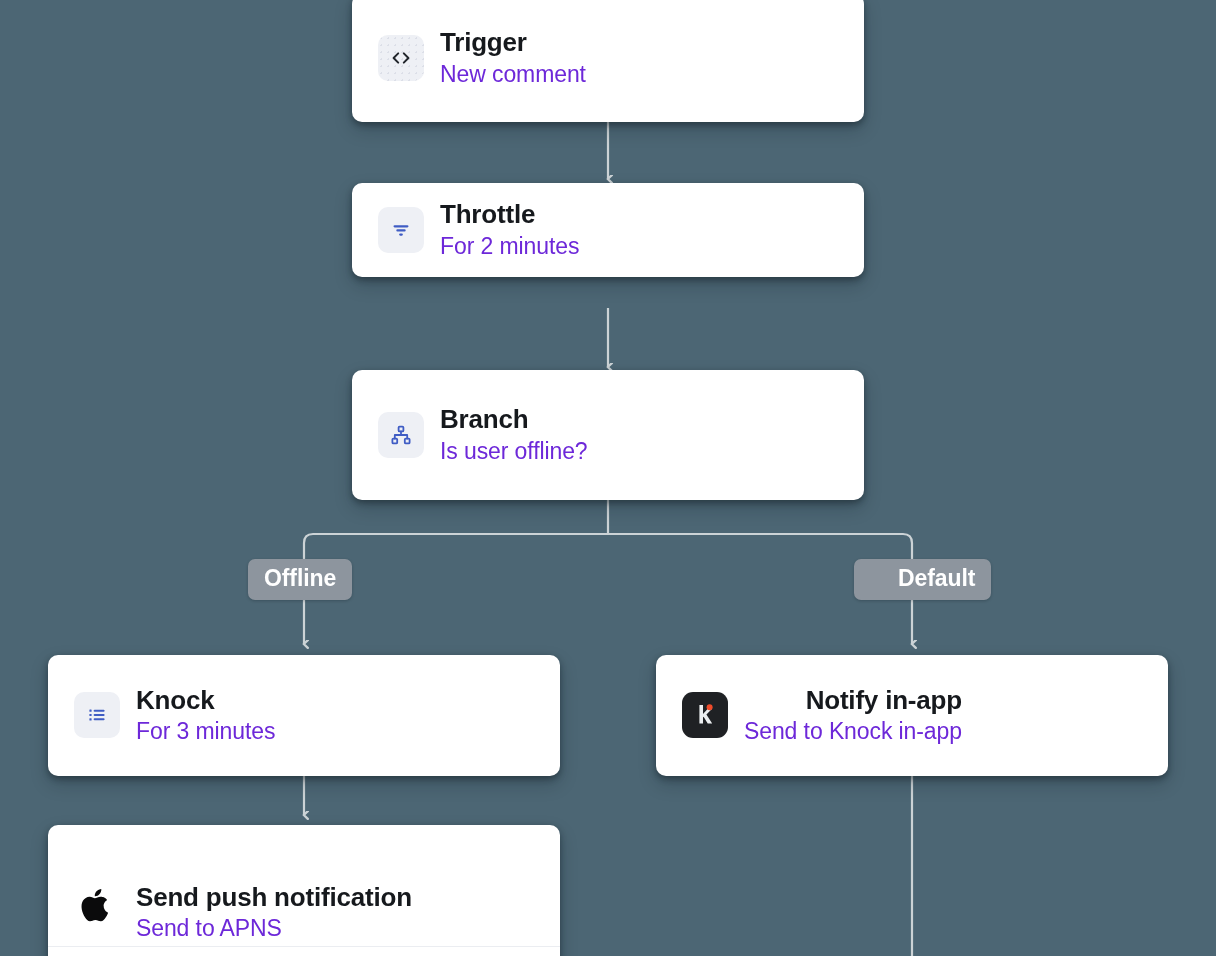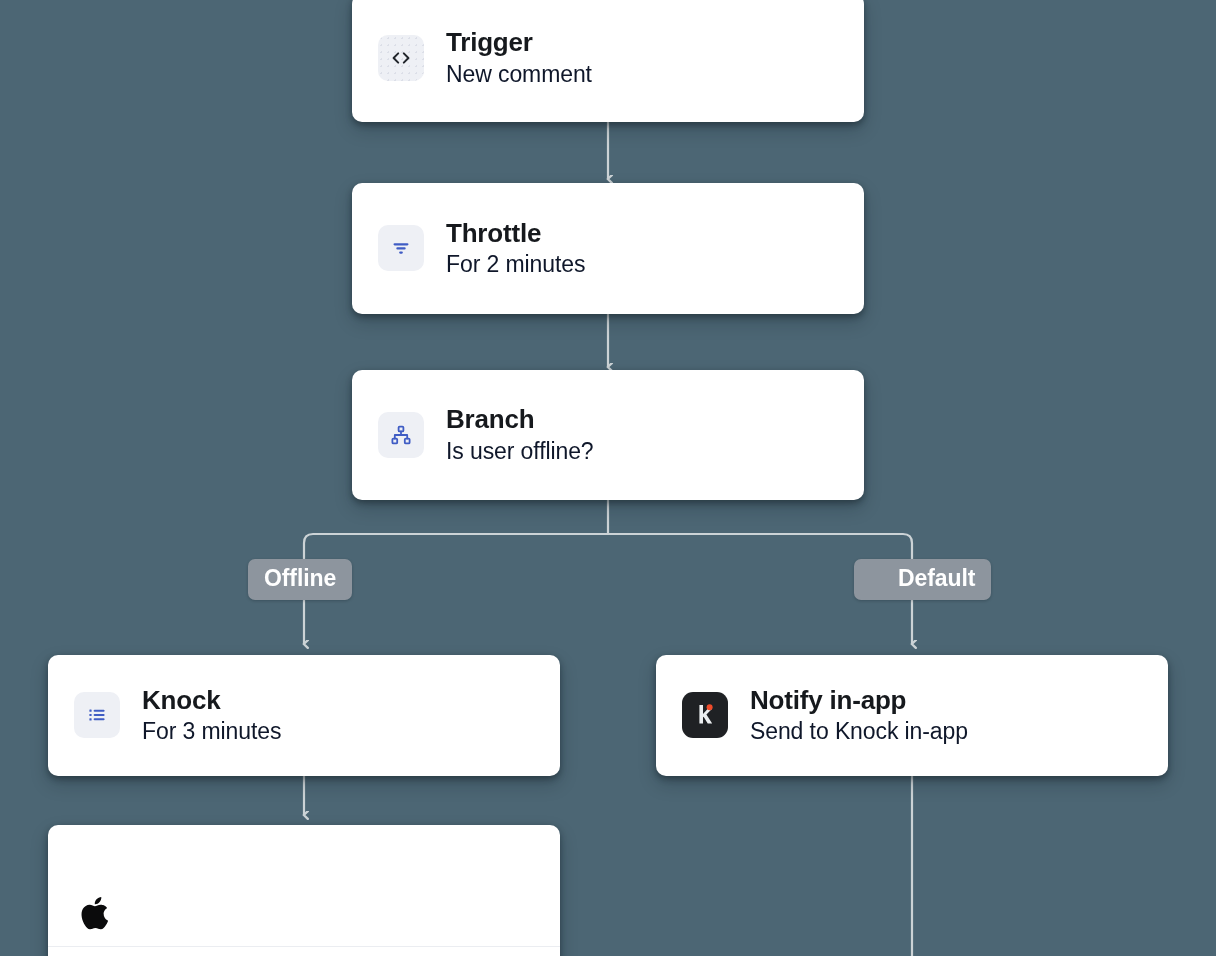--- a/index.html
+++ b/index.html
@@ -40,21 +40,21 @@
     border-radius: 10px;
     box-shadow: 0 3px 6px rgba(10,20,26,.40), 0 8px 18px rgba(10,20,26,.22);
     box-sizing: border-box;
     display: flex;
     align-items: center;
     overflow: hidden;
   }
   .node-inner {
     display: flex;
     align-items: center;
-    gap: 22px;
+    gap: 16px;
     padding: 0 26px;
     width: 100%;
     box-sizing: border-box;
   }
   .node-icon {
     width: 46px;
     height: 46px;
     border-radius: 10px;
     flex: 0 0 46px;
     display: flex;
@@ -83,21 +83,21 @@
     font-size: 26px;
     font-weight: 700;
     color: #16191d;
     line-height: 1.18;
     letter-spacing: -0.2px;
     white-space: nowrap;
   }
   .node-subtitle {
     font-size: 23px;
     font-weight: 400;
-    color: #0f172a;
+    color: #6d28d9;
     line-height: 1.26;
     letter-spacing: -0.1px;
     white-space: nowrap;
     margin-top: 2px;
   }
   .node-divider {
     position: absolute;
     left: 0;
     right: 0;
     height: 1px;
@@ -166,21 +166,21 @@
           <path d="M14.8 7.4 L19.4 12 L14.8 16.6" stroke="#22262c" stroke-width="2" stroke-linecap="round" stroke-linejoin="round"></path>
         </svg>
       </div>
       <div class="node-text">
         <div class="node-title">Trigger</div>
         <div class="node-subtitle">New comment</div>
       </div>
     </div>
   </div>
 
-  <div class="node" style="left:352px; top:183px; width:512px; height:131px;">
+  <div class="node" style="left:352px; top:183px; width:512px; height:94px;">
     <div class="node-inner">
       <div class="node-icon icon-tile">
         <svg width="24" height="24" viewBox="0 0 24 24" fill="none">
           <rect x="4.5" y="7.2" width="15" height="2.3" rx="1.15" fill="#3f5cc4"></rect>
           <rect x="7.3" y="11.3" width="9.4" height="2.3" rx="1.15" fill="#3f5cc4"></rect>
           <rect x="10.1" y="15.4" width="3.8" height="2.3" rx="1.15" fill="#3f5cc4"></rect>
         </svg>
       </div>
       <div class="node-text">
         <div class="node-title">Throttle</div>
@@ -225,21 +225,21 @@
           <rect x="8.6" y="15.3" width="11" height="2" rx="1" fill="#3f5cc4"></rect>
         </svg>
       </div>
       <div class="node-text">
         <div class="node-title">Knock</div>
         <div class="node-subtitle">For 3 minutes</div>
       </div>
     </div>
   </div>
 
-  <div class="node" style="left:656px; top:655px; width:512px; height:121px;">
+  <div class="node" style="left:656px; top:655px; width:512px; height:121px;text-align:right;">
     <div class="node-inner">
       <div class="node-icon icon-plain">
         <div class="knock-logo">
           <svg width="30" height="30" viewBox="0 0 30 30" fill="none">
             <path d="M9.4 5.0 L13.0 5.0 L13.0 14.0 L17.6 9.0 L21.9 9.0
                      L16.4 14.6 L22.2 23.4 L17.7 23.4 L13.6 16.8 L13.0 17.4
                      L13.0 23.4 L9.4 23.4 Z" fill="#eceff1"></path>
             <circle cx="19.6" cy="7.3" r="3.0" fill="#ef4b2a"></circle>
           </svg>
         </div>
@@ -258,17 +258,21 @@
           <path d="M26.6 23.1c-.04-4.1 3.35-6.06 3.5-6.16-1.9-2.79-4.87-3.17-5.93-3.21
                    -2.52-.26-4.93 1.49-6.2 1.49-1.29 0-3.26-1.46-5.36-1.42
                    -2.75.04-5.3 1.6-6.71 4.07-2.87 4.97-.73 12.33 2.06 16.37
                    1.37 1.98 3 4.2 5.14 4.12 2.07-.08 2.85-1.33 5.35-1.33
                    2.48 0 3.2 1.33 5.38 1.29 2.22-.04 3.63-2.01 4.98-4
                    1.58-2.29 2.22-4.52 2.26-4.63-.05-.02-4.34-1.66-4.38-6.59Z" fill="#0b0b0c"></path>
           <path d="M22.6 11.05c1.13-1.37 1.9-3.27 1.69-5.17-1.63.07-3.61 1.09-4.78 2.45
                    -1.05 1.21-1.97 3.14-1.72 5 1.82.14 3.67-.92 4.81-2.28Z" fill="#0b0b0c"></path>
         </svg>
       </div>
+      <div class="node-text">
+        <div class="node-title">Send push notification</div>
+        <div class="node-subtitle">Send to APNS</div>
+      </div>
     </div>
     <div class="node-divider" style="top:121px;"></div>
   </div>
 
 </div>
 
 </body></html>

